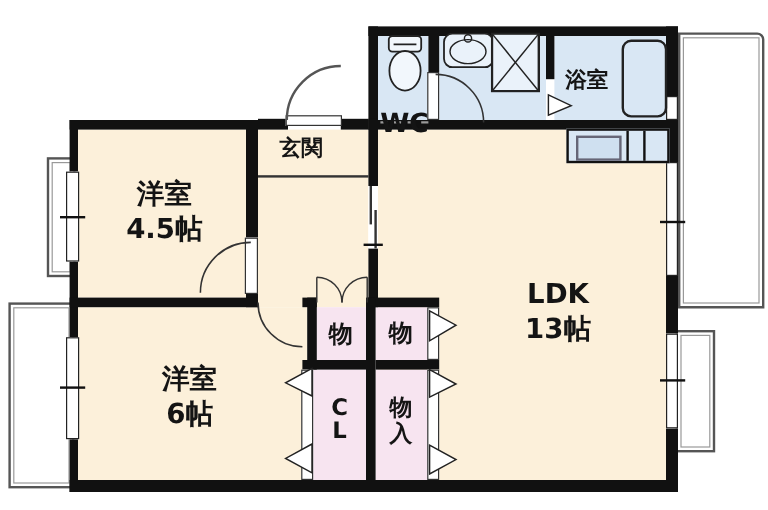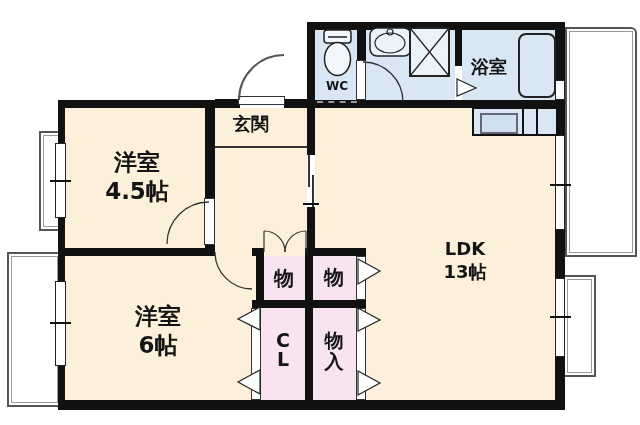--- a/index.html
+++ b/index.html
@@ -138,27 +138,27 @@
     <line x1="306" y1="231" x2="306" y2="252" stroke="#333" stroke-width="1.2"></line>
     <polygon points="457,79 476,88 457,96" fill="#ffffff" stroke="#222" stroke-width="1.2"></polygon>
     <polygon points="358,259 380,271 358,284" fill="#ffffff" stroke="#222" stroke-width="1.2"></polygon>
     <polygon points="358,308 380,320 358,331" fill="#ffffff" stroke="#222" stroke-width="1.2"></polygon>
     <polygon points="358,371 380,383 358,395" fill="#ffffff" stroke="#222" stroke-width="1.2"></polygon>
     <polygon points="260,307 238,319 260,330" fill="#ffffff" stroke="#222" stroke-width="1.2"></polygon>
     <polygon points="260,370 238,382 260,394" fill="#ffffff" stroke="#222" stroke-width="1.2"></polygon>
   </svg>
 
   <div class="lbl" style="left:251px;top:124px;font-size:18px;">玄関</div>
-  <div class="lbl" style="left:337px;top:86px;font-size:12px;">WC</div>
+  <div class="lbl" style="left:337px;top:104px;font-size:22px;">WC</div>
   <div class="lbl" style="left:489px;top:67px;font-size:18px;">浴室</div>
   <div class="lbl" style="left:137px;top:177px;font-size:23px;line-height:1.25;">洋室
 4.5帖</div>
   <div class="lbl" style="left:158px;top:331px;font-size:23px;line-height:1.25;">洋室
 6帖</div>
-  <div class="lbl" style="left:465px;top:260px;font-size:18px;line-height:1.25;">LDK
+  <div class="lbl" style="left:465px;top:260px;font-size:23px;line-height:1.25;">LDK
 13帖</div>
   <div class="lbl" style="left:284px;top:278px;font-size:20px;">物</div>
   <div class="lbl" style="left:334px;top:277px;font-size:20px;">物</div>
   <div class="lbl" style="left:283px;top:350px;font-size:19px;line-height:1.0;">C
 L</div>
   <div class="lbl" style="left:334px;top:351px;font-size:19px;line-height:1.1;">物
 入</div>
 
 </div>
 

